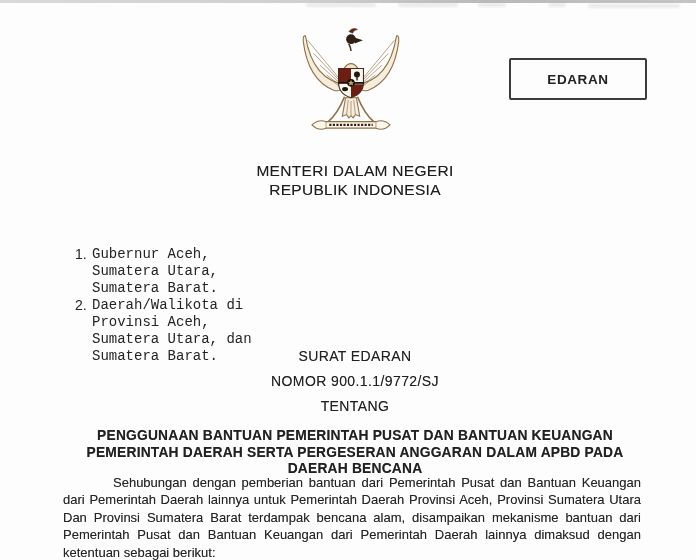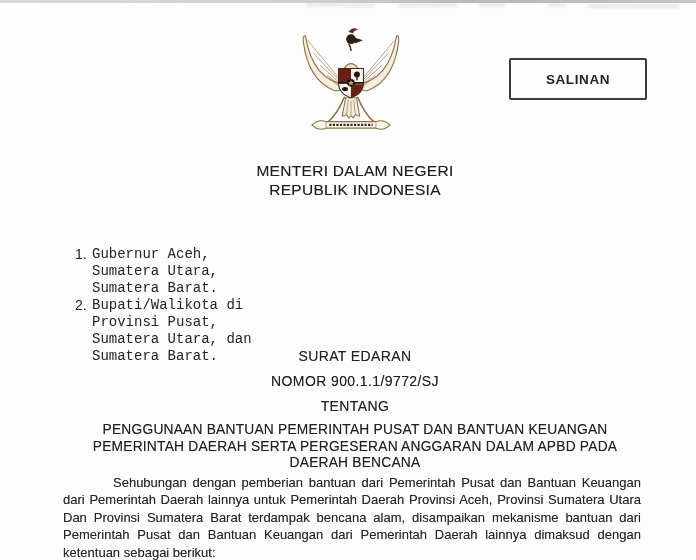--- a/index.html
+++ b/index.html
@@ -62,22 +62,22 @@
   
   .doc-heading{
     position:absolute;left:0;top:348px;width:710px;
     text-align:center;color:#212121;
     font-size:14px;font-weight:500;letter-spacing:.4px;
     text-shadow:0 0 .4px rgba(30,30,30,.45);
   }
   .doc-heading .h-line{line-height:16px;margin-bottom:9px;}
   .doc-heading .h-line.tentang{margin-bottom:4px;}
   .subject{
-    margin:8px auto;width:548px;
-    font-size:13.8px;line-height:16.6px;font-weight:400;letter-spacing:.2px;
+    margin:14px auto;width:548px;
+    font-size:13.8px;line-height:16.6px;font-weight:700;letter-spacing:.2px;
   }
 
   
   .body-par{
     position:absolute;left:63px;top:474px;width:578px;margin:0;
     font-size:13px;line-height:17.4px;color:#242424;
     text-align:justify;text-indent:50px;
     text-shadow:0 0 .4px rgba(30,30,30,.4);
   }
 </style>
@@ -87,21 +87,21 @@
 <div class="page">
 
   <div class="scan-edge"></div>
   <div class="smudge s1"></div>
   <div class="smudge s2"></div>
   <div class="smudge s3"></div>
   <div class="smudge s4"></div>
   <div class="smudge s5"></div>
 
   <div class="stamp-box">
-    <span>SALINAN</span>
+    <span>EDARAN</span>
   </div>
 
   <svg class="emblem" viewBox="0 0 200 212">
 
     <g stroke="#8f7147" stroke-width="2" fill="#f6eddc">
       <path d="M92,112 C56,108 26,84 16,22 C14,20 11,24 12,32 C18,80 38,110 68,122 C77,125 86,120 92,112 Z"></path>
       <path d="M108,112 C144,108 174,84 184,22 C186,20 189,24 188,32 C182,80 162,110 132,122 C123,125 114,120 108,112 Z"></path>
     </g>
     <g stroke="#8f7147" stroke-width="1.4" fill="none" opacity=".85">
       <path d="M88,112 L20,30"></path>
@@ -150,21 +150,21 @@
   </div>
 
   <div class="addressee">
     <ol>
       <li>
         <span class="num">1.</span>
         <span class="txt">Gubernur Aceh, Sumatera Utara, Sumatera Barat.</span>
       </li>
       <li>
         <span class="num">2.</span>
-        <span class="txt">Bupati/Walikota di Provinsi Pusat, Sumatera Utara, dan Sumatera Barat.</span>
+        <span class="txt">Daerah/Walikota di Provinsi Aceh, Sumatera Utara, dan Sumatera Barat.</span>
       </li>
     </ol>
   </div>
 
   <div class="doc-heading">
     <div class="h-line">SURAT EDARAN</div>
     <div class="h-line">NOMOR 900.1.1/9772/SJ</div>
     <div class="h-line tentang">TENTANG</div>
     <div class="subject">PENGGUNAAN BANTUAN PEMERINTAH PUSAT DAN BANTUAN KEUANGAN PEMERINTAH DAERAH SERTA PERGESERAN ANGGARAN DALAM APBD PADA DAERAH BENCANA</div>
   </div>

